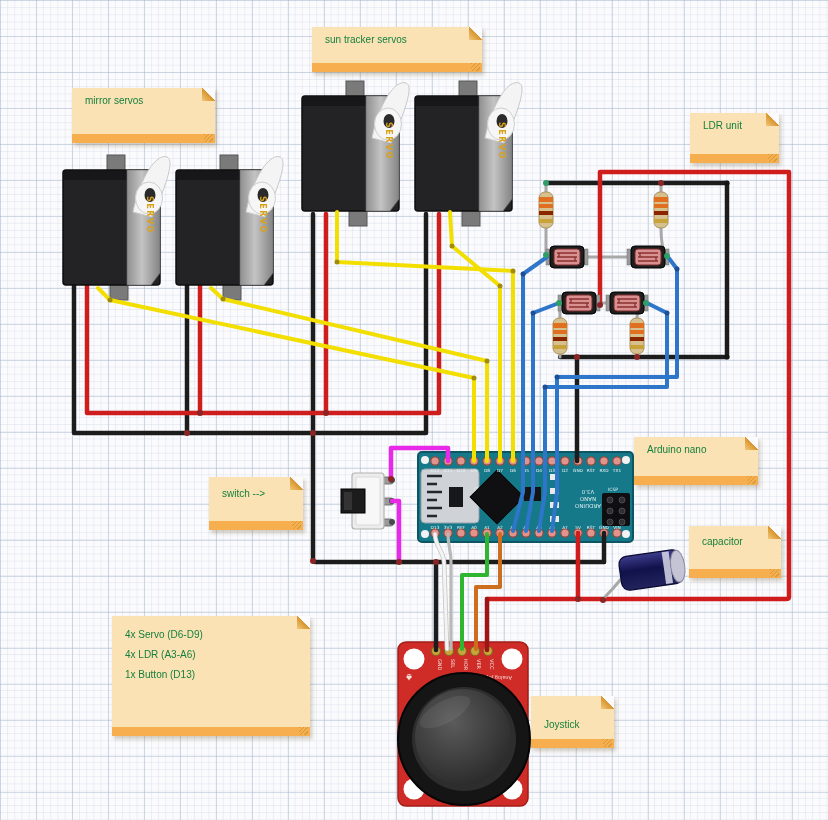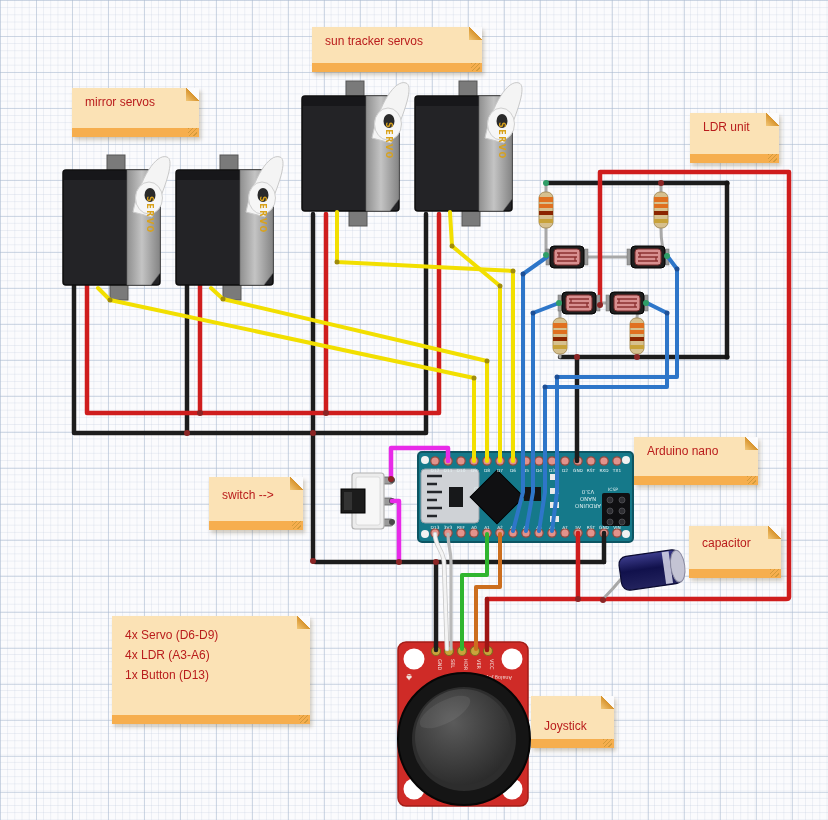--- a/index.html
+++ b/index.html
@@ -36,21 +36,21 @@
   .pin{fill:#e2938c;stroke:#8f4a40;stroke-width:1.2px;}
   .pad{fill:#c9a43b;stroke:#7d6a1f;stroke-width:1.2px;}
   .pinlabel{font-size:4.3px;fill:#e6f2f4;text-anchor:middle;font-family:"DejaVu Sans",sans-serif;}
   .jlabel{font-size:5px;fill:#f3ded9;font-family:"DejaVu Sans",sans-serif;}
   .silk{fill:#d9ecee;font-family:"DejaVu Sans",sans-serif;}
 
   
   .note{
     position:absolute;background:var(--note-bg);
     box-shadow:2px 3px 4px rgba(110,90,50,.30);
-    color:#b91c1c;font-size:12px;text-decoration:underline;
+    color:#15803d;font-size:10px;text-decoration:underline;
   }
   .note::after{content:'';position:absolute;left:0;right:0;bottom:0;height:9px;background:var(--note-bar);}
   .note .fold{position:absolute;top:0;right:0;width:13px;height:13px;
     background:linear-gradient(225deg,#fbfbfd 0%,#fbfbfd 46%,#d8952f 50%,#f3c879 100%);}
   .note .grip{position:absolute;right:2px;bottom:1px;width:9px;height:8px;opacity:.8;z-index:2;
     background:repeating-linear-gradient(135deg,#c99636 0 1px,transparent 1px 3px);}
   .note .txt{position:absolute;left:13px;top:7px;white-space:nowrap;}
   .note .line{white-space:nowrap;line-height:20px;}
 </style>
 </head>
@@ -387,21 +387,21 @@
       <circle cx="646" cy="303" r="3"></circle>
     </g>
   </g>
 </svg>
 
 <div class="note" style="left:312px;top:27px;width:170px;height:45px;">
   <div class="fold"></div>
       <div class="grip"></div>
   <div class="txt">sun tracker servos</div>
 </div>
-<div class="note" style="left:72px;top:88px;width:127px;height:49px;">
+<div class="note" style="left:72px;top:88px;width:127px;height:55px;padding-left:16px;">
   <div class="fold"></div>
       <div class="grip"></div>
   <div class="txt">mirror servos</div>
 </div>
 <div class="note" style="left:690px;top:113px;width:89px;height:50px;">
   <div class="fold"></div>
       <div class="grip"></div>
   <div class="txt">LDR unit</div>
 </div>
 <div class="note" style="left:634px;top:437px;width:124px;height:48px;">
@@ -412,21 +412,21 @@
 <div class="note" style="left:209px;top:477px;width:94px;height:53px;">
   <div class="fold"></div>
       <div class="grip"></div>
   <div class="txt" style="top:11px">switch --&gt;</div>
 </div>
 <div class="note" style="left:689px;top:526px;width:92px;height:52px;">
   <div class="fold"></div>
       <div class="grip"></div>
   <div class="txt" style="top:10px">capacitor</div>
 </div>
-<div class="note" style="left:112px;top:616px;width:198px;height:108px;">
+<div class="note" style="left:112px;top:616px;width:198px;height:120px;">
   <div class="fold"></div>
       <div class="grip"></div>
   <div class="txt" style="top:9px">
     <div class="line">4x Servo (D6-D9)</div>
     <div class="line">4x LDR (A3-A6)</div>
     <div class="line">1x Button (D13)</div>
   </div>
 </div>
 <div class="note" style="left:531px;top:696px;width:83px;height:52px;">
   <div class="fold"></div>

